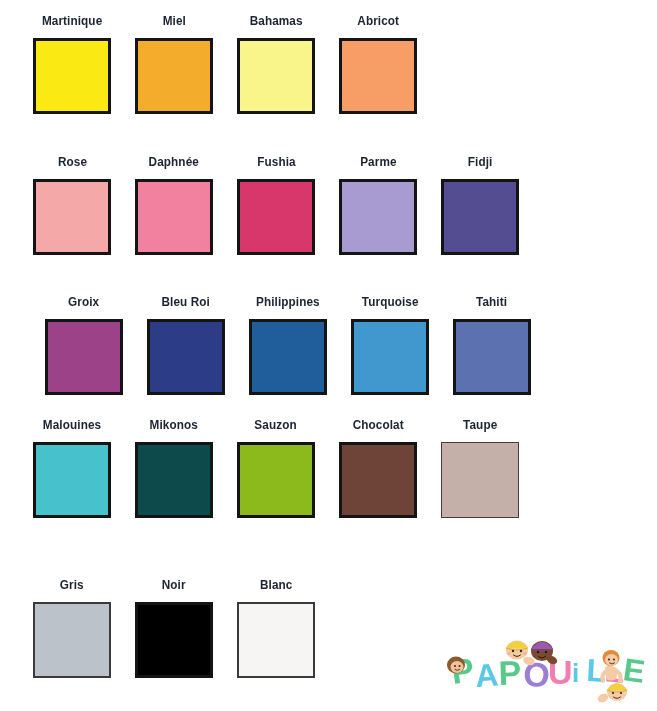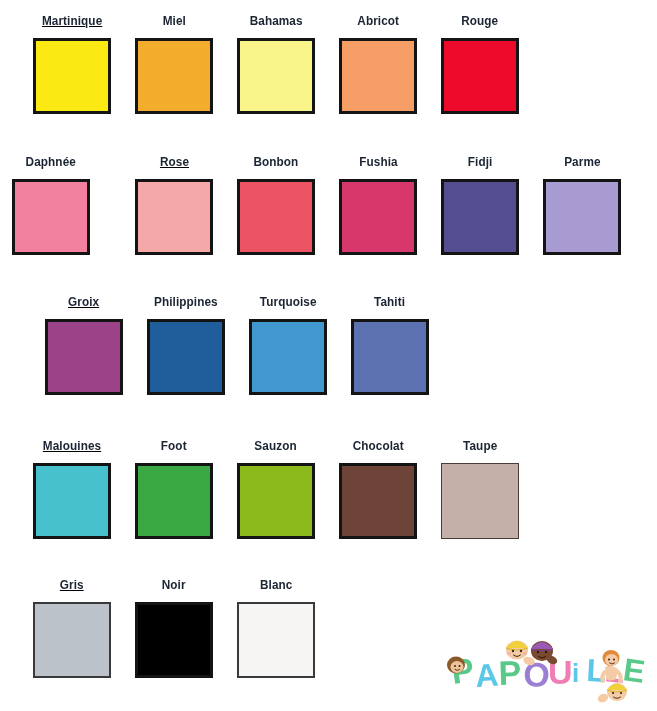--- a/index.html
+++ b/index.html
@@ -28,32 +28,32 @@
     position: absolute;
     left: 0;
     width: 657px;
     height: 141px;
     display: flex;
     flex-direction: row;
   }
   .row-0 { top: 14px; }
   .row-1 { top: 155px; }
   .row-2 { top: 295px; padding-left: 12px; }
-  .row-3 { top: 439px; }
+  .row-3 { top: 418px; }
   .row-4 { top: 578px; }
 
   .swatch-cell {
     width: 102px;
     margin-left: 0;
     display: flex;
     flex-direction: column;
     align-items: center;
     box-sizing: border-box;
   }
-  .swatch-cell.first { margin-left: 21px; text-decoration: underline; }
+  .swatch-cell.first { margin-left: 21px; }
 
   .swatch-label {
     font-size: 12.5px;
     font-weight: bold;
     color: #1b2433;
     letter-spacing: 0.1px;
     line-height: 14px;
     height: 16px;
     white-space: nowrap;
     text-align: center;
@@ -101,77 +101,73 @@
         <div class="swatch-chip" style="background-color: rgb(243, 172, 44);"></div>
       </div>
       <div class="swatch-cell">
         <div class="swatch-label" style="color: rgb(27, 36, 51);">Bahamas</div>
         <div class="swatch-chip" style="background-color: rgb(250, 245, 138);"></div>
       </div>
       <div class="swatch-cell">
         <div class="swatch-label" style="color: rgb(27, 36, 51);">Abricot</div>
         <div class="swatch-chip" style="background-color: rgb(247, 157, 102);"></div>
       </div>
-      <div class="swatch-cell">
-        <div class="swatch-label" style="color: rgb(27, 36, 51);">Rouge</div>
-        <div class="swatch-chip" style="background-color: rgb(237, 10, 42);"></div>
-      </div>
     </div>
     <div class="swatch-row row-1">
+      <div class="swatch-cell first">
+        <div class="swatch-label" style="color: rgb(27, 36, 51);">Rose</div>
+        <div class="swatch-chip" style="background-color: rgb(244, 168, 168);"></div>
+      </div>
       <div class="swatch-cell">
         <div class="swatch-label" style="color: rgb(27, 36, 51);">Daphnée</div>
         <div class="swatch-chip" style="background-color: rgb(242, 129, 159);"></div>
       </div>
-      <div class="swatch-cell first">
-        <div class="swatch-label" style="color: rgb(27, 36, 51);">Rose</div>
-        <div class="swatch-chip" style="background-color: rgb(244, 168, 168);"></div>
-      </div>
-      <div class="swatch-cell">
-        <div class="swatch-label" style="color: rgb(27, 36, 51);">Bonbon</div>
-        <div class="swatch-chip" style="background-color: rgb(236, 84, 99);"></div>
-      </div>
       <div class="swatch-cell">
         <div class="swatch-label" style="color: rgb(27, 36, 51);">Fushia</div>
         <div class="swatch-chip" style="background-color: rgb(216, 55, 107);"></div>
       </div>
       <div class="swatch-cell">
+        <div class="swatch-label" style="color: rgb(27, 36, 51);">Parme</div>
+        <div class="swatch-chip" style="background-color: rgb(168, 155, 209);"></div>
+      </div>
+      <div class="swatch-cell">
         <div class="swatch-label" style="color: rgb(27, 36, 51);">Fidji</div>
         <div class="swatch-chip" style="background-color: rgb(85, 77, 145);"></div>
       </div>
-      <div class="swatch-cell">
-        <div class="swatch-label" style="color: rgb(27, 36, 51);">Parme</div>
-        <div class="swatch-chip" style="background-color: rgb(168, 155, 209);"></div>
-      </div>
     </div>
     <div class="swatch-row row-2">
       <div class="swatch-cell first">
         <div class="swatch-label" style="color: rgb(27, 36, 51);">Groix</div>
         <div class="swatch-chip" style="background-color: rgb(155, 66, 137);"></div>
       </div>
       <div class="swatch-cell">
+        <div class="swatch-label" style="color: rgb(27, 36, 51);">Bleu Roi</div>
+        <div class="swatch-chip" style="background-color: rgb(44, 60, 134);"></div>
+      </div>
+      <div class="swatch-cell">
         <div class="swatch-label" style="color: rgb(27, 36, 51);">Philippines</div>
         <div class="swatch-chip" style="background-color: rgb(31, 94, 155);"></div>
       </div>
       <div class="swatch-cell">
         <div class="swatch-label" style="color: rgb(27, 36, 51);">Turquoise</div>
         <div class="swatch-chip" style="background-color: rgb(64, 152, 206);"></div>
       </div>
       <div class="swatch-cell">
         <div class="swatch-label" style="color: rgb(27, 36, 51);">Tahiti</div>
         <div class="swatch-chip" style="background-color: rgb(92, 114, 176);"></div>
       </div>
     </div>
     <div class="swatch-row row-3">
       <div class="swatch-cell first">
         <div class="swatch-label" style="color: rgb(27, 36, 51);">Malouines</div>
         <div class="swatch-chip" style="background-color: rgb(71, 193, 203);"></div>
       </div>
       <div class="swatch-cell">
-        <div class="swatch-label" style="color: rgb(27, 36, 51);">Foot</div>
-        <div class="swatch-chip" style="background-color: rgb(58, 168, 67);"></div>
+        <div class="swatch-label" style="color: rgb(27, 36, 51);">Mikonos</div>
+        <div class="swatch-chip" style="background-color: rgb(12, 74, 75);"></div>
       </div>
       <div class="swatch-cell">
         <div class="swatch-label" style="color: rgb(27, 36, 51);">Sauzon</div>
         <div class="swatch-chip" style="background-color: rgb(140, 186, 28);"></div>
       </div>
       <div class="swatch-cell">
         <div class="swatch-label" style="color: rgb(27, 36, 51);">Chocolat</div>
         <div class="swatch-chip" style="background-color: rgb(110, 67, 56);"></div>
       </div>
       <div class="swatch-cell">

